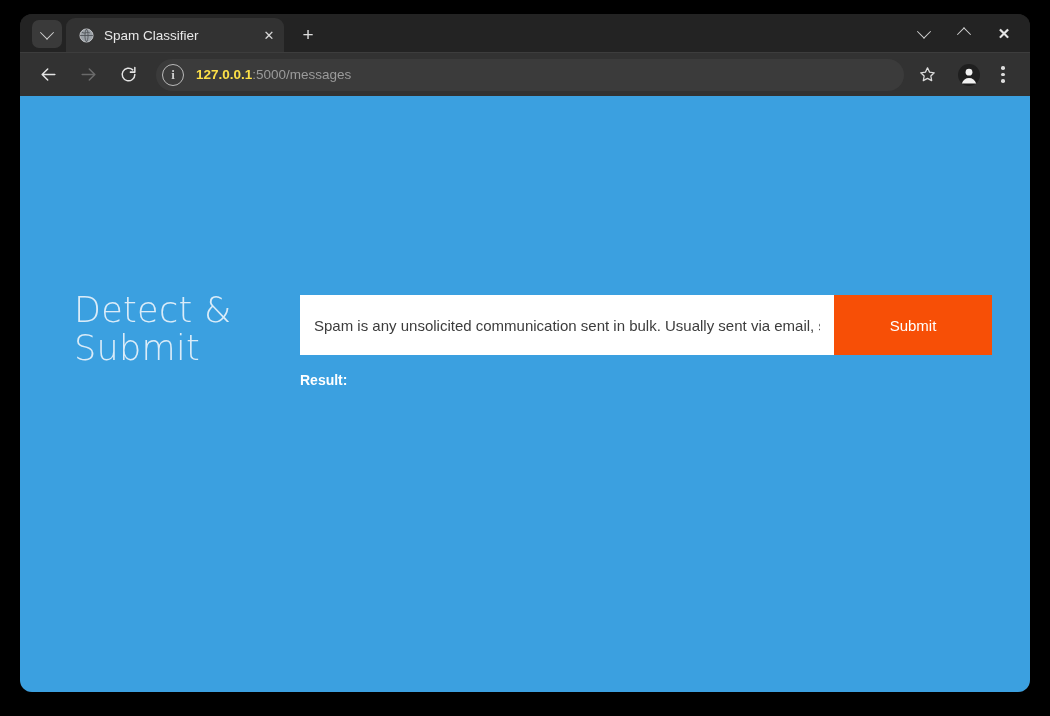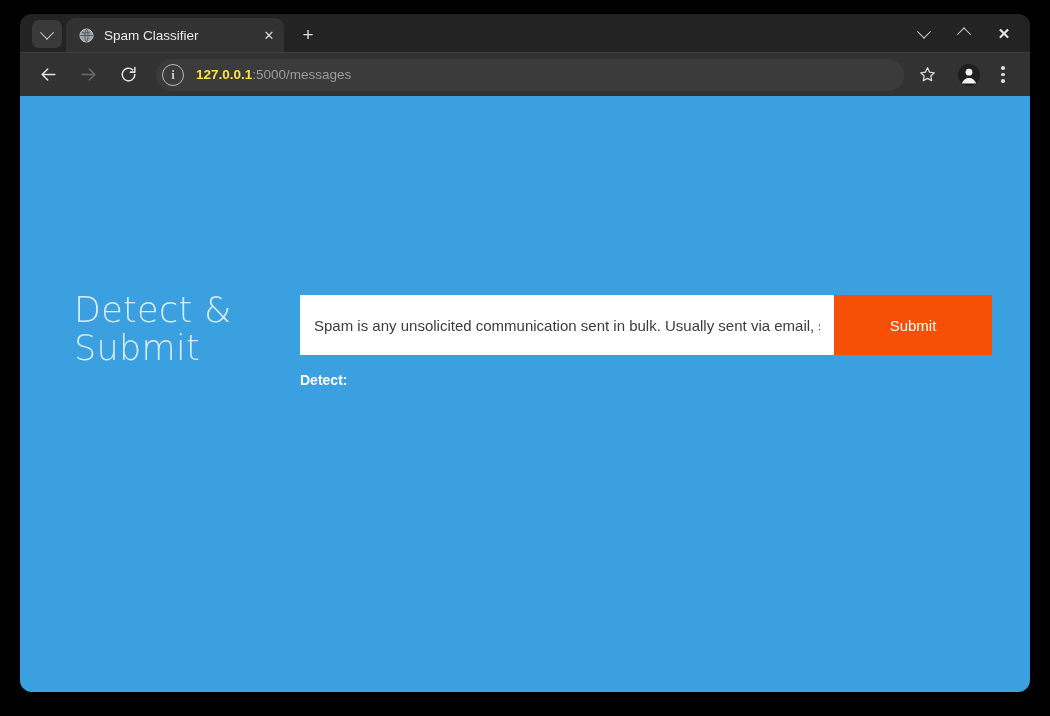--- a/index.html
+++ b/index.html
@@ -362,18 +362,18 @@
       <div class="hero-thin">Submit</div>
     </div>
 
     <div class="form-area">
       <div class="input-row">
         <input class="text-input" type="text" value="Spam is any unsolicited communication sent in bulk. Usually sent via email, spam is also distributed through text messages, phone calls or social media." style="">
         <button class="submit-btn">Submit</button>
       </div>
 
       <div class="result-block">
-        <div class="result-label">Detect:</div>
+        <div class="result-label">Result:</div>
       </div>
     </div>
 
   </div>
 </div>
 
 </body></html>

